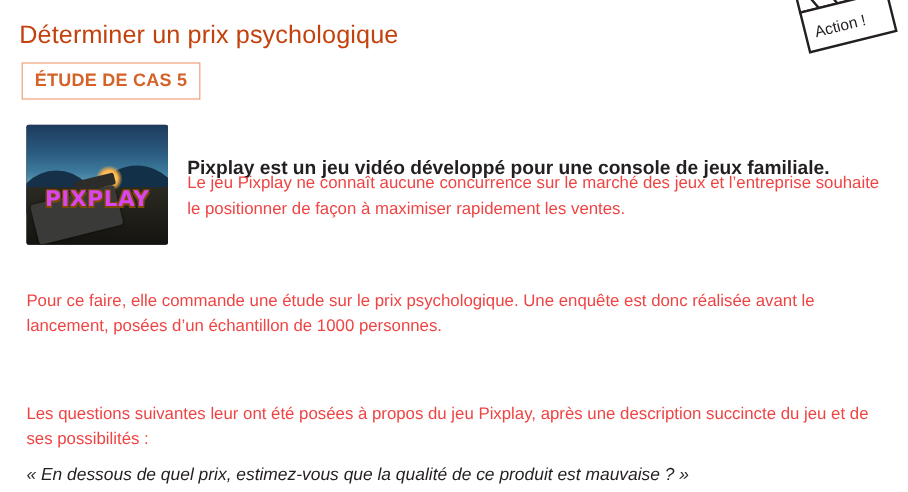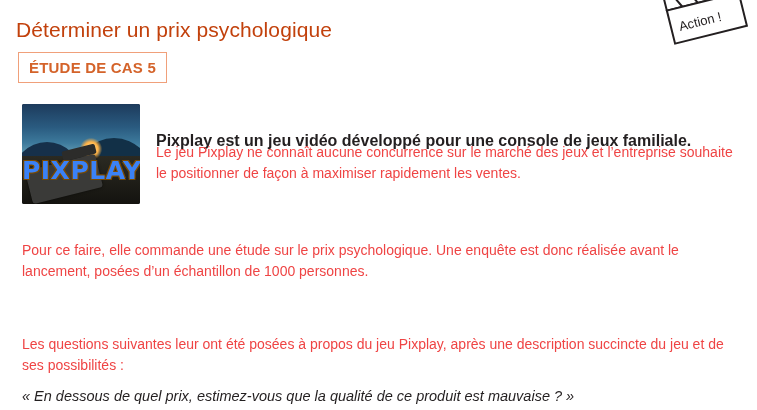--- a/index.html
+++ b/index.html
@@ -120,23 +120,23 @@
     border-radius: 2px;
   }
   .thumb .logo {
     position: absolute;
     left: 0;
     right: 0;
     top: 52px;
     text-align: center;
     font-family: "DejaVu Sans", sans-serif;
     font-weight: bold;
-    font-size: 25px;
+    font-size: 18px;
     letter-spacing: 0.5px;
-    color: #3b82f6;
+    color: #d946ef;
     text-shadow: 1px 1px 0 #7a4a00, -1px 1px 0 #7a4a00, 1px -1px 0 #7a4a00, -1px -1px 0 #7a4a00;
   }
   .p {
     position: absolute;
     color: #ef4444;
     font-size: 14px;
     line-height: 21px;
   }
   .p-lead {
     left: 156px;

